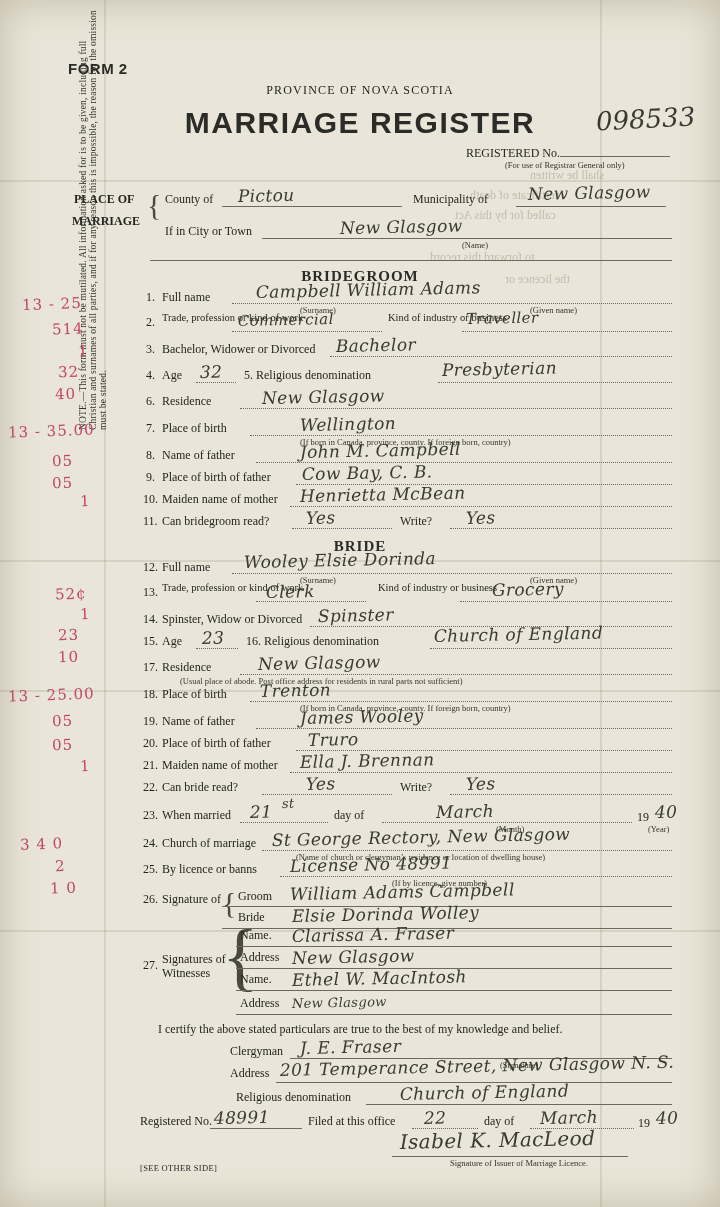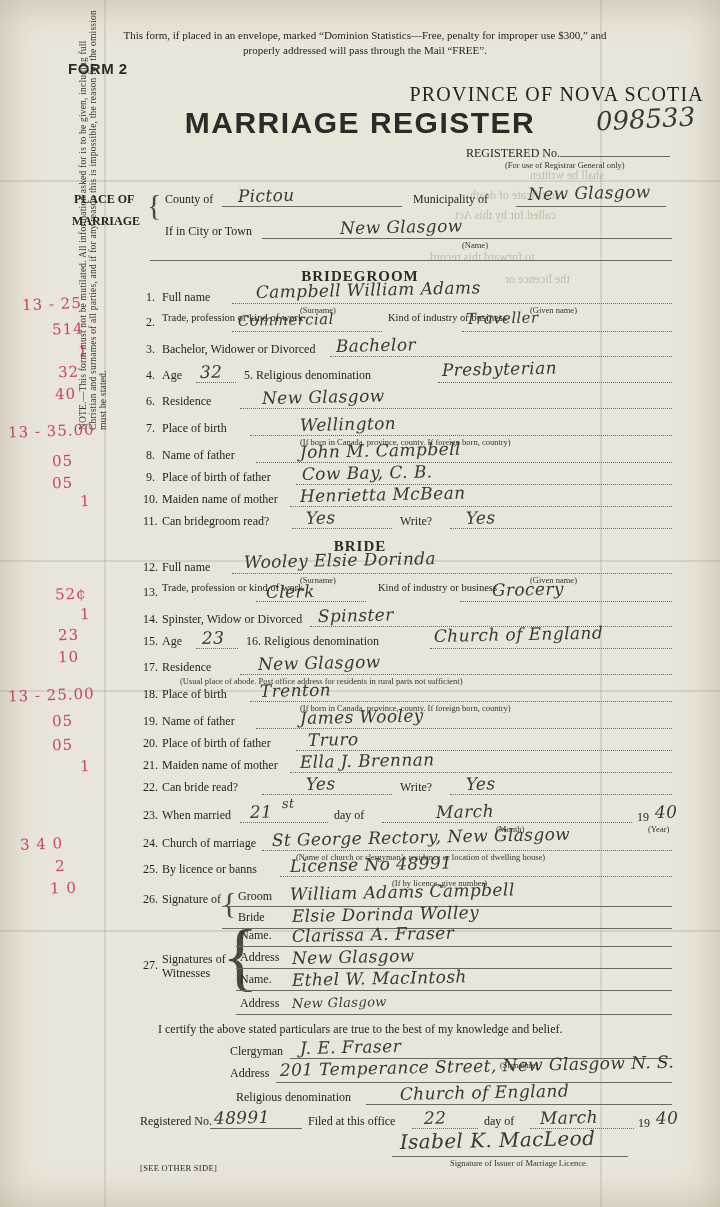--- a/index.html
+++ b/index.html
@@ -89,23 +89,23 @@
     height: 0;
   }
 
   .header-note {
     position: absolute;
     left: 110px; top: 28px; width: 510px;
     font-size: 11px; line-height: 15px;
     text-align: center;
   }
   .title-prov {
-    position: absolute; left: 0; right: 16px; top: 83px;
-    text-align: right;
-    font-size: 20px;
+    position: absolute; left: 0; right: 0; top: 83px;
+    text-align: center;
+    font-size: 12px;
     letter-spacing: 1.2px;
   }
   .title-main {
     position: absolute; left: 0; right: 0; top: 106px;
     text-align: center;
     font-size: 30px;
     font-weight: bold;
     letter-spacing: 1.5px;
     font-family: "Liberation Sans", sans-serif;
   }
@@ -171,21 +171,20 @@
 
   <div class="fold h" style="top:180px"></div>
   <div class="fold h" style="top:560px"></div>
   <div class="fold h" style="top:690px"></div>
   <div class="fold h" style="top:930px"></div>
   <div class="fold v" style="left:104px"></div>
   <div class="fold v" style="left:600px"></div>
 
   <div class="content">
 
-    <div class="header-note print">This form, if placed in an envelope, marked “Dominion Statistics—Free, penalty for improper use $300,” and properly addressed will pass through the Mail “FREE”.</div>
     <div class="form2">FORM 2</div>
     <div class="title-prov print">PROVINCE OF NOVA SCOTIA</div>
     <div class="title-main">MARRIAGE REGISTER</div>
 
     <div class="abs print med" style="left:466px; top:146px;">REGISTERED No.</div>
     <div class="rule" style="left:560px; top:156px; width:110px;"></div>
     <div class="abs label-sub" style="left:505px; top:160px;">(For use of Registrar General only)</div>
     <div class="regno-hand" style="left:596px; top:104px;">098533</div>
 
     <div class="bleed" style="left:530px; top:168px;">shall be written</div>

